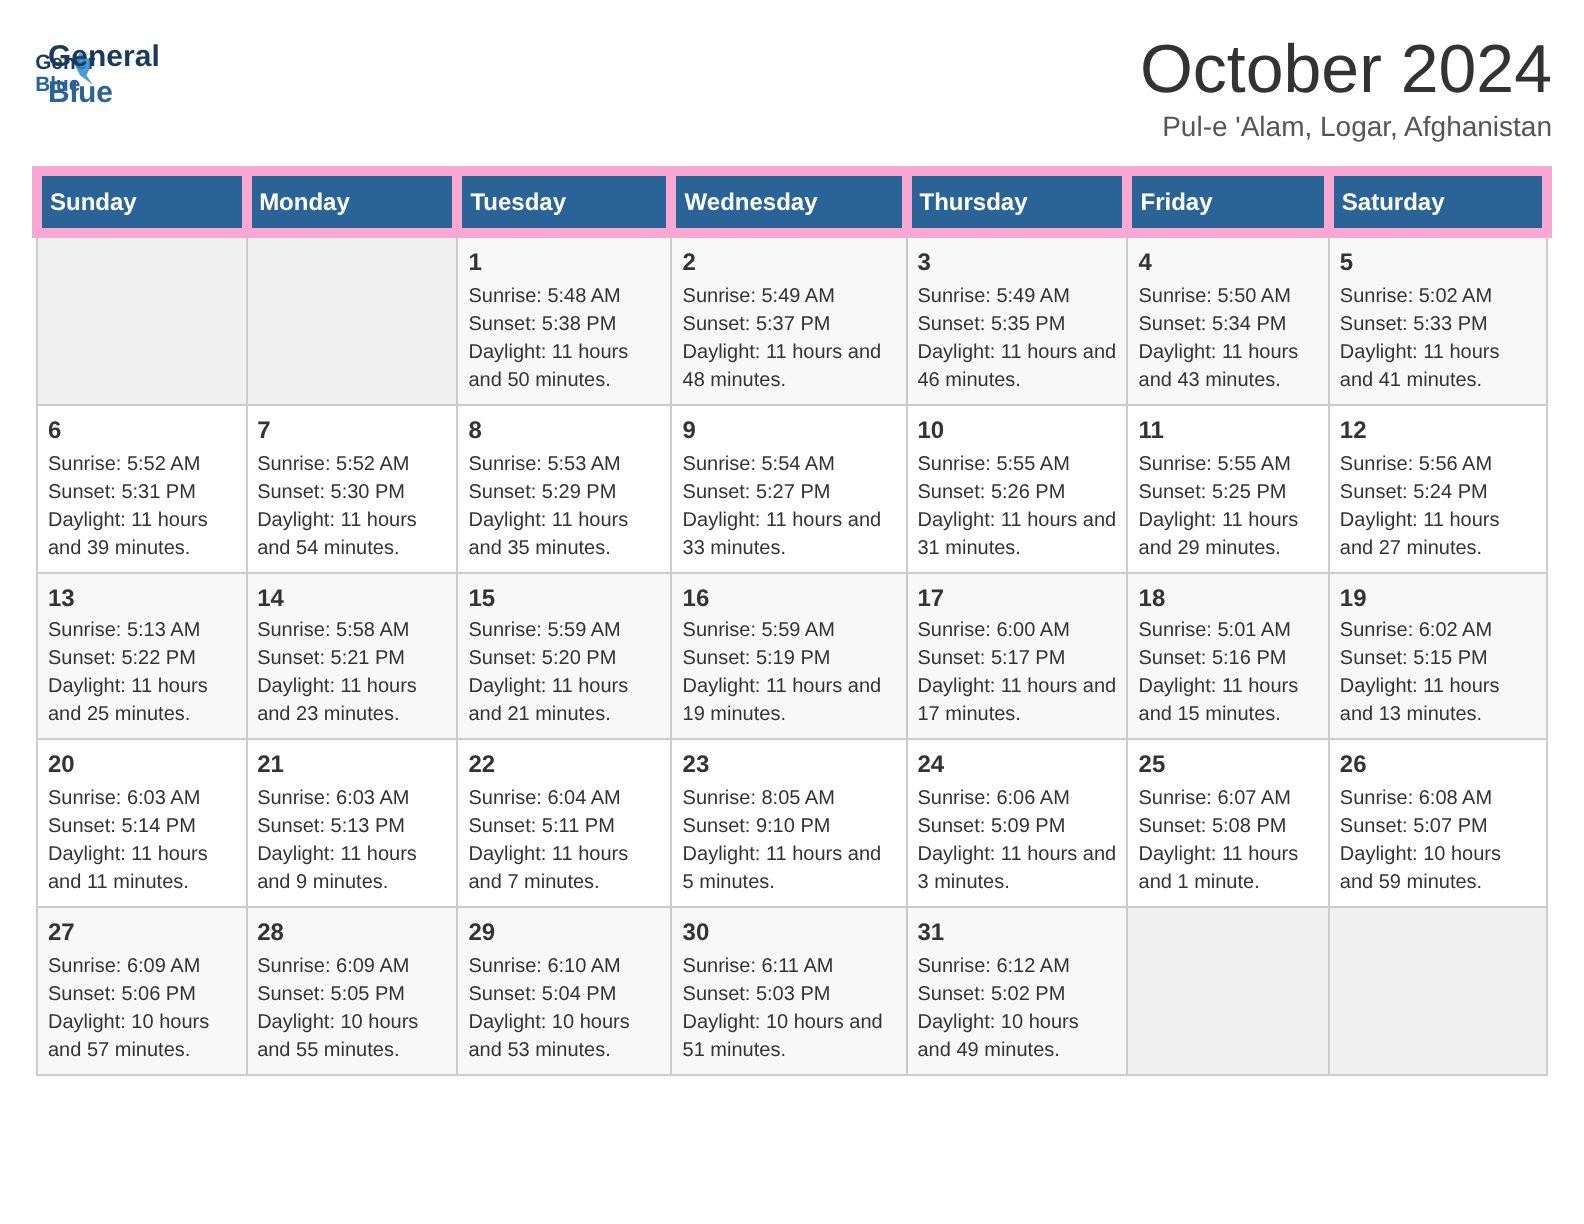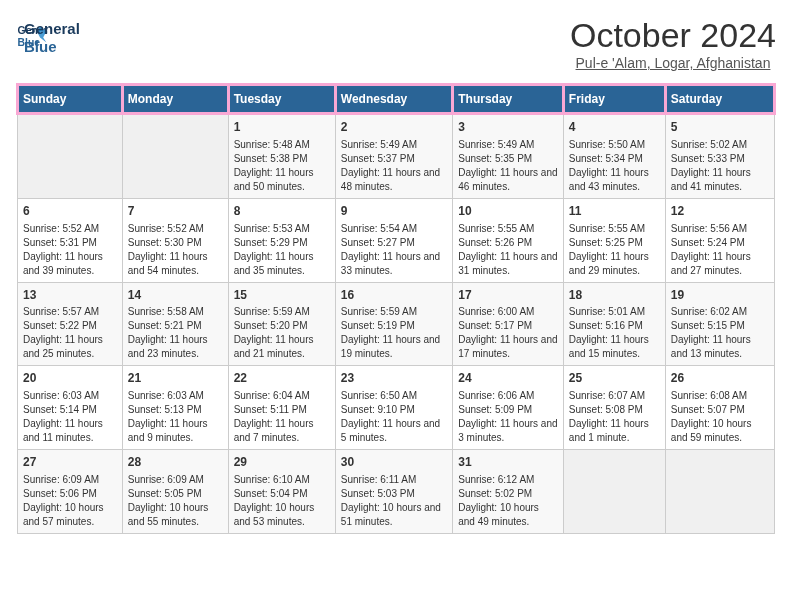--- a/index.html
+++ b/index.html
@@ -19,35 +19,35 @@
     .logo {
       display: flex;
       align-items: center;
       gap: 4px;
     }
     .logo-icon {
       width: 32px;
       height: 32px;
     }
     .title-area {
-      text-align: center;
+      text-align: right;
     }
     table {
       width: 100%;
       border-collapse: collapse;
       font-size: 10.5px;
     }
     thead tr th {
       background-color: #2a6496;
       color: #fff;
       padding: 6px 4px;
       text-align: left;
       font-size: 12px;
       font-weight: bold;
-      border: 3px solid #f9a8d4;
+      border: 5px solid #f9a8d4;
     }
     tbody tr td {
       border: 1px solid #ccc;
       vertical-align: top;
       padding: 4px 5px;
       min-height: 70px;
       height: 80px;
       color: #333;
       font-size: 10px;
       line-height: 1.4;
@@ -78,21 +78,21 @@
       <text x="2" y="32" font-size="13" font-weight="bold" fill="#2a6496">Blue</text>
       <polygon points="30,8 38,14 34,22 38,28 30,22 26,14" fill="#2a8ccc" opacity="0.85"></polygon>
     </svg>
     <div style="display:flex;flex-direction:column;line-height:1.2;margin-left:-28px;padding-top:4px;">
       <span style="font-size:15px;font-weight:bold;color:#1a3a5c;">General</span>
       <span style="font-size:15px;font-weight:bold;color:#2a6496;">Blue</span>
     </div>
   </div>
   <div class="title-area">
     <div style="font-size:34px;color:#333;font-weight:300;">October 2024</div>
-    <div style="font-size:14px;color:#555;text-decoration:underline;">Pul-e 'Alam, Logar, Afghanistan</div>
+    <div style="font-size:14px;color:#555;">Pul-e 'Alam, Logar, Afghanistan</div>
   </div>
 </div>
 
 <table>
   <thead>
     <tr>
     <th>Sunday</th>
         <th>Monday</th>
         <th>Tuesday</th>
         <th>Wednesday</th>
@@ -114,33 +114,33 @@
       <tr>
         <td><span class="day-num">6</span><span>Sunrise: 5:52 AM</span><br><span>Sunset: 5:31 PM</span><br><span>Daylight: 11 hours and 39 minutes.</span></td>
         <td><span class="day-num">7</span><span>Sunrise: 5:52 AM</span><br><span>Sunset: 5:30 PM</span><br><span>Daylight: 11 hours and 54 minutes.</span></td>
         <td><span class="day-num">8</span><span>Sunrise: 5:53 AM</span><br><span>Sunset: 5:29 PM</span><br><span>Daylight: 11 hours and 35 minutes.</span></td>
         <td><span class="day-num">9</span><span>Sunrise: 5:54 AM</span><br><span>Sunset: 5:27 PM</span><br><span>Daylight: 11 hours and 33 minutes.</span></td>
         <td><span class="day-num">10</span><span>Sunrise: 5:55 AM</span><br><span>Sunset: 5:26 PM</span><br><span>Daylight: 11 hours and 31 minutes.</span></td>
         <td><span class="day-num">11</span><span>Sunrise: 5:55 AM</span><br><span>Sunset: 5:25 PM</span><br><span>Daylight: 11 hours and 29 minutes.</span></td>
         <td><span class="day-num">12</span><span>Sunrise: 5:56 AM</span><br><span>Sunset: 5:24 PM</span><br><span>Daylight: 11 hours and 27 minutes.</span></td>
       </tr>
       <tr>
-        <td><span class="day-num">13</span><span>Sunrise: 5:57 AM</span><br><span>Sunset: 5:22 PM</span><br><span>Daylight: 11 hours and 25 minutes.</span></td>
+        <td><span class="day-num">13</span><span>Sunrise: 5:13 AM</span><br><span>Sunset: 5:22 PM</span><br><span>Daylight: 11 hours and 25 minutes.</span></td>
         <td><span class="day-num">14</span><span>Sunrise: 5:58 AM</span><br><span>Sunset: 5:21 PM</span><br><span>Daylight: 11 hours and 23 minutes.</span></td>
         <td><span class="day-num">15</span><span>Sunrise: 5:59 AM</span><br><span>Sunset: 5:20 PM</span><br><span>Daylight: 11 hours and 21 minutes.</span></td>
         <td><span class="day-num">16</span><span>Sunrise: 5:59 AM</span><br><span>Sunset: 5:19 PM</span><br><span>Daylight: 11 hours and 19 minutes.</span></td>
         <td><span class="day-num">17</span><span>Sunrise: 6:00 AM</span><br><span>Sunset: 5:17 PM</span><br><span>Daylight: 11 hours and 17 minutes.</span></td>
         <td><span class="day-num">18</span><span>Sunrise: 5:01 AM</span><br><span>Sunset: 5:16 PM</span><br><span>Daylight: 11 hours and 15 minutes.</span></td>
         <td><span class="day-num">19</span><span>Sunrise: 6:02 AM</span><br><span>Sunset: 5:15 PM</span><br><span>Daylight: 11 hours and 13 minutes.</span></td>
       </tr>
       <tr>
         <td><span class="day-num">20</span><span>Sunrise: 6:03 AM</span><br><span>Sunset: 5:14 PM</span><br><span>Daylight: 11 hours and 11 minutes.</span></td>
         <td><span class="day-num">21</span><span>Sunrise: 6:03 AM</span><br><span>Sunset: 5:13 PM</span><br><span>Daylight: 11 hours and 9 minutes.</span></td>
         <td><span class="day-num">22</span><span>Sunrise: 6:04 AM</span><br><span>Sunset: 5:11 PM</span><br><span>Daylight: 11 hours and 7 minutes.</span></td>
-        <td><span class="day-num">23</span><span>Sunrise: 6:50 AM</span><br><span>Sunset: 9:10 PM</span><br><span>Daylight: 11 hours and 5 minutes.</span></td>
+        <td><span class="day-num">23</span><span>Sunrise: 8:05 AM</span><br><span>Sunset: 9:10 PM</span><br><span>Daylight: 11 hours and 5 minutes.</span></td>
         <td><span class="day-num">24</span><span>Sunrise: 6:06 AM</span><br><span>Sunset: 5:09 PM</span><br><span>Daylight: 11 hours and 3 minutes.</span></td>
         <td><span class="day-num">25</span><span>Sunrise: 6:07 AM</span><br><span>Sunset: 5:08 PM</span><br><span>Daylight: 11 hours and 1 minute.</span></td>
         <td><span class="day-num">26</span><span>Sunrise: 6:08 AM</span><br><span>Sunset: 5:07 PM</span><br><span>Daylight: 10 hours and 59 minutes.</span></td>
       </tr>
       <tr>
         <td><span class="day-num">27</span><span>Sunrise: 6:09 AM</span><br><span>Sunset: 5:06 PM</span><br><span>Daylight: 10 hours and 57 minutes.</span></td>
         <td><span class="day-num">28</span><span>Sunrise: 6:09 AM</span><br><span>Sunset: 5:05 PM</span><br><span>Daylight: 10 hours and 55 minutes.</span></td>
         <td><span class="day-num">29</span><span>Sunrise: 6:10 AM</span><br><span>Sunset: 5:04 PM</span><br><span>Daylight: 10 hours and 53 minutes.</span></td>
         <td><span class="day-num">30</span><span>Sunrise: 6:11 AM</span><br><span>Sunset: 5:03 PM</span><br><span>Daylight: 10 hours and 51 minutes.</span></td>
         <td><span class="day-num">31</span><span>Sunrise: 6:12 AM</span><br><span>Sunset: 5:02 PM</span><br><span>Daylight: 10 hours and 49 minutes.</span></td>

